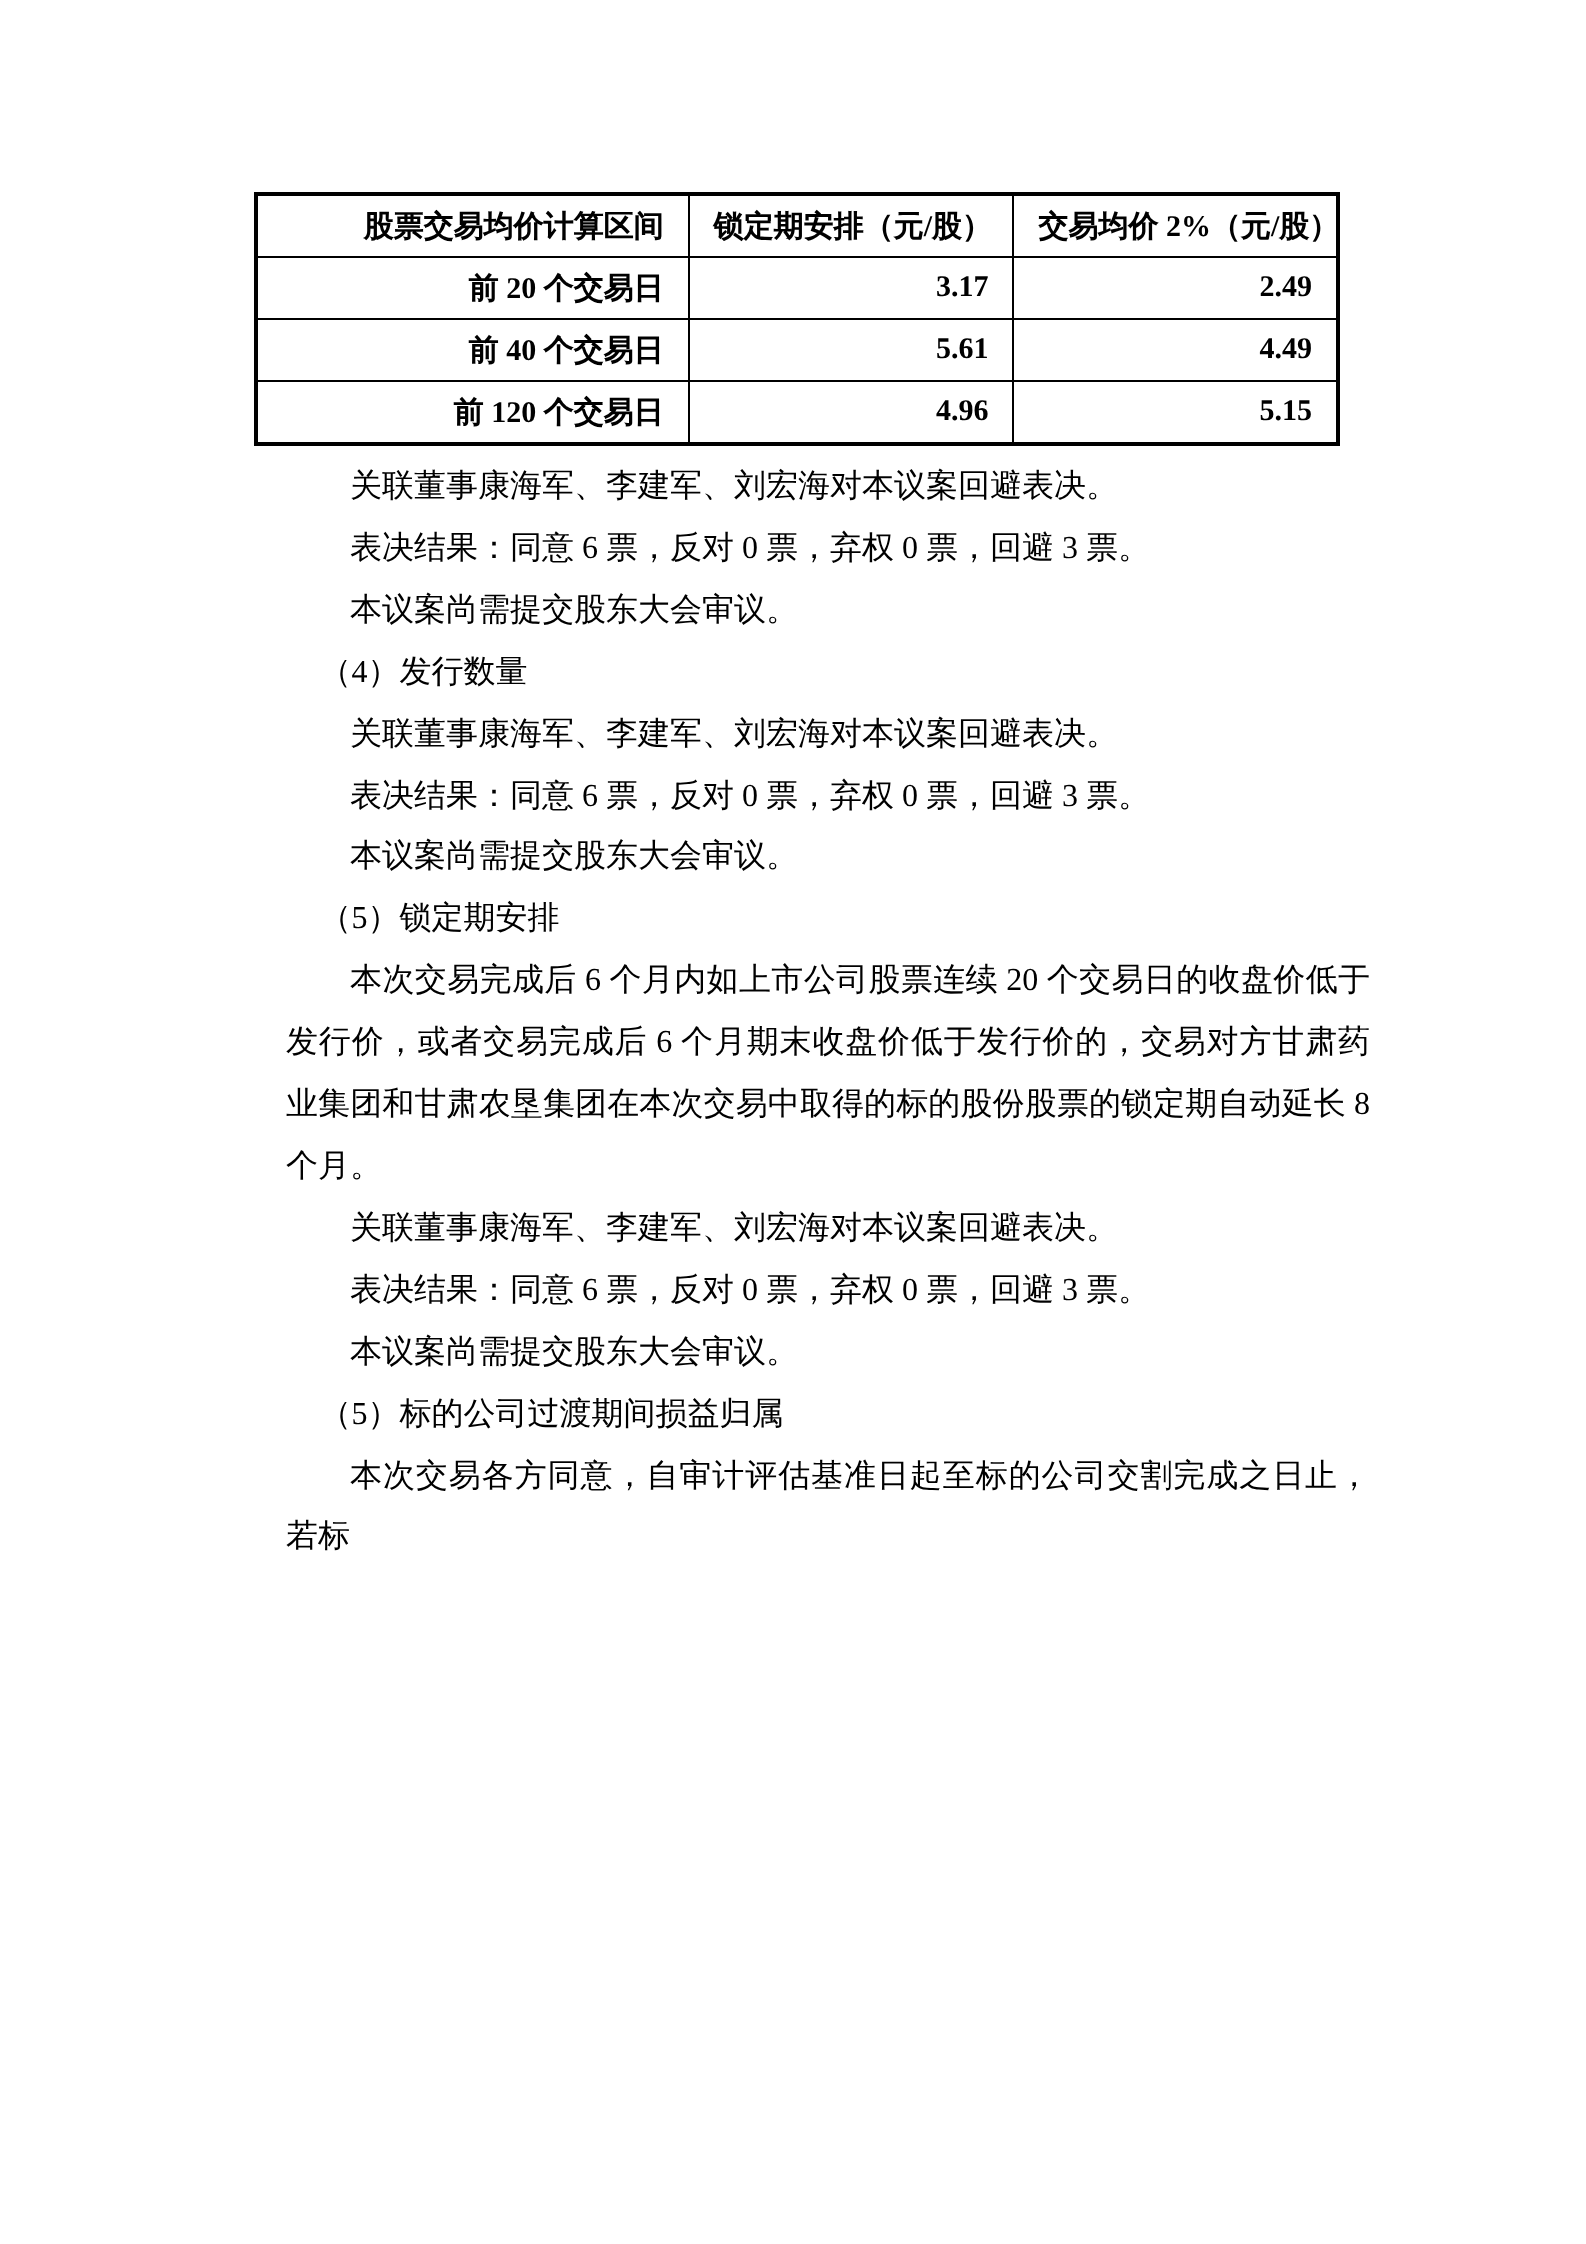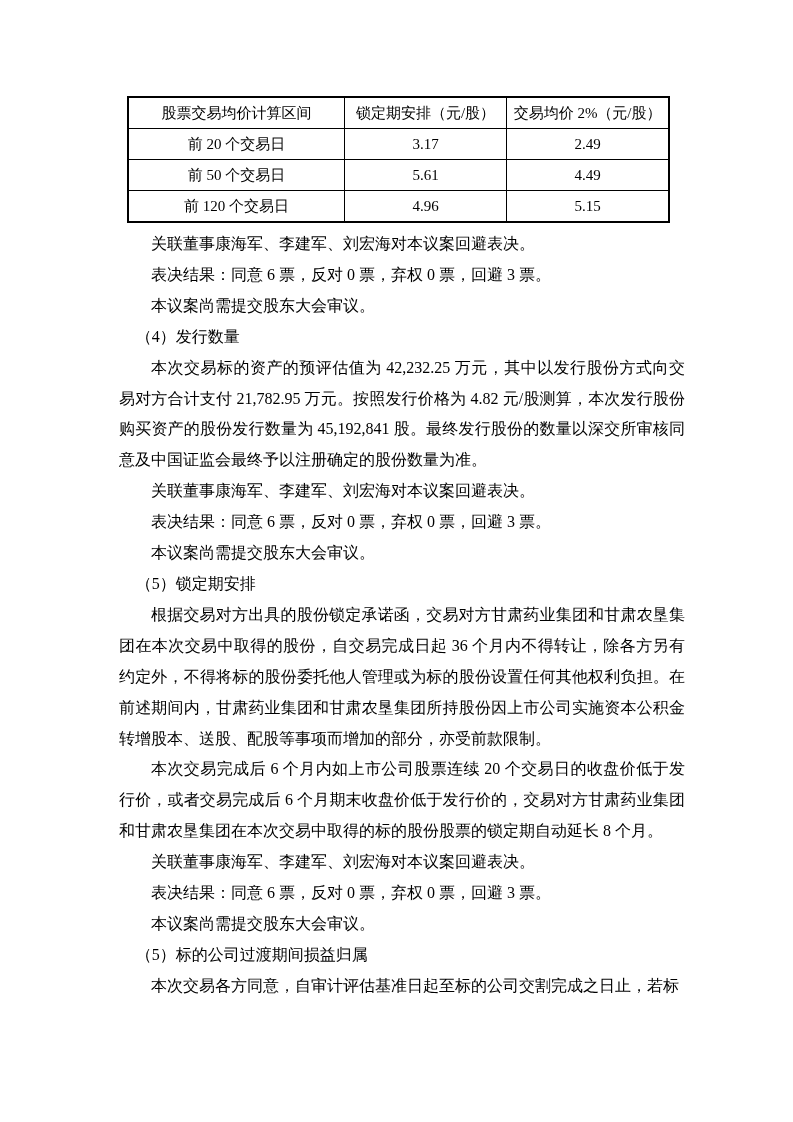--- a/index.html
+++ b/index.html
@@ -27,36 +27,37 @@
     margin-left: 8px;
     border-collapse: collapse;
     border: 2px solid #000000;
     font-size: 15px;
     table-layout: fixed;
   }
   table.price-table th,
   table.price-table td {
     border: 1px solid #000000;
     height: 30px;
-    padding: 0 2px;
-    text-align: center;
+    padding: 0 12px;
+    text-align: right;
     vertical-align: middle;
-    font-weight: normal;
+    font-weight: bold;
     white-space: nowrap;
     overflow: hidden;
   }
   table.price-table col.c1 { width: 40%; }
   table.price-table col.c2 { width: 30%; }
   table.price-table col.c3 { width: 30%; }
 
   .text {
     margin-top: 6px;
     font-size: 16px;
     line-height: 30.9px;
     text-align: justify;
+    margin-left: 24px;
   }
   .text p {
     margin: 0;
     padding: 0;
   }
   p.para {
     text-indent: 2em;
   }
   p.heading {
     text-indent: 1.05em;
@@ -82,43 +83,41 @@
           <th>交易均价 2%（元/股）</th>
         </tr>
       </thead>
       <tbody>
         <tr>
           <td>前 20 个交易日</td>
           <td>3.17</td>
           <td>2.49</td>
         </tr>
         <tr>
-          <td>前 50 个交易日</td>
+          <td>前 40 个交易日</td>
           <td>5.61</td>
           <td>4.49</td>
         </tr>
         <tr>
           <td>前 120 个交易日</td>
           <td>4.96</td>
           <td>5.15</td>
         </tr>
       </tbody>
     </table>
 
     <div class="text">
       <p class="para">关联董事康海军、李建军、刘宏海对本议案回避表决。</p>
       <p class="para">表决结果：同意 6 票，反对 0 票，弃权 0 票，回避 3 票。</p>
       <p class="para">本议案尚需提交股东大会审议。</p>
       <p class="heading">（4）发行数量</p>
-      <p class="para">本次交易标的资产的预评估值为 42,232.25 万元，其中以发行股份方式向交易对方合计支付 21,782.95 万元。按照发行价格为 4.82 元/股测算，本次发行股份购买资产的股份发行数量为 45,192,841 股。最终发行股份的数量以深交所审核同意及中国证监会最终予以注册确定的股份数量为准。</p>
       <p class="para">关联董事康海军、李建军、刘宏海对本议案回避表决。</p>
       <p class="para">表决结果：同意 6 票，反对 0 票，弃权 0 票，回避 3 票。</p>
       <p class="para">本议案尚需提交股东大会审议。</p>
       <p class="heading">（5）锁定期安排</p>
-      <p class="para">根据交易对方出具的股份锁定承诺函，交易对方甘肃药业集团和甘肃农垦集团在本次交易中取得的股份，自交易完成日起 36 个月内不得转让，除各方另有约定外，不得将标的股份委托他人管理或为标的股份设置任何其他权利负担。在前述期间内，甘肃药业集团和甘肃农垦集团所持股份因上市公司实施资本公积金转增股本、送股、配股等事项而增加的部分，亦受前款限制。</p>
       <p class="para">本次交易完成后 6 个月内如上市公司股票连续 20 个交易日的收盘价低于发行价，或者交易完成后 6 个月期末收盘价低于发行价的，交易对方甘肃药业集团和甘肃农垦集团在本次交易中取得的标的股份股票的锁定期自动延长 8 个月。</p>
       <p class="para">关联董事康海军、李建军、刘宏海对本议案回避表决。</p>
       <p class="para">表决结果：同意 6 票，反对 0 票，弃权 0 票，回避 3 票。</p>
       <p class="para">本议案尚需提交股东大会审议。</p>
       <p class="heading">（5）标的公司过渡期间损益归属</p>
       <p class="para">本次交易各方同意，自审计评估基准日起至标的公司交割完成之日止，若标</p>
     </div>
 
   </div>
 </div>

